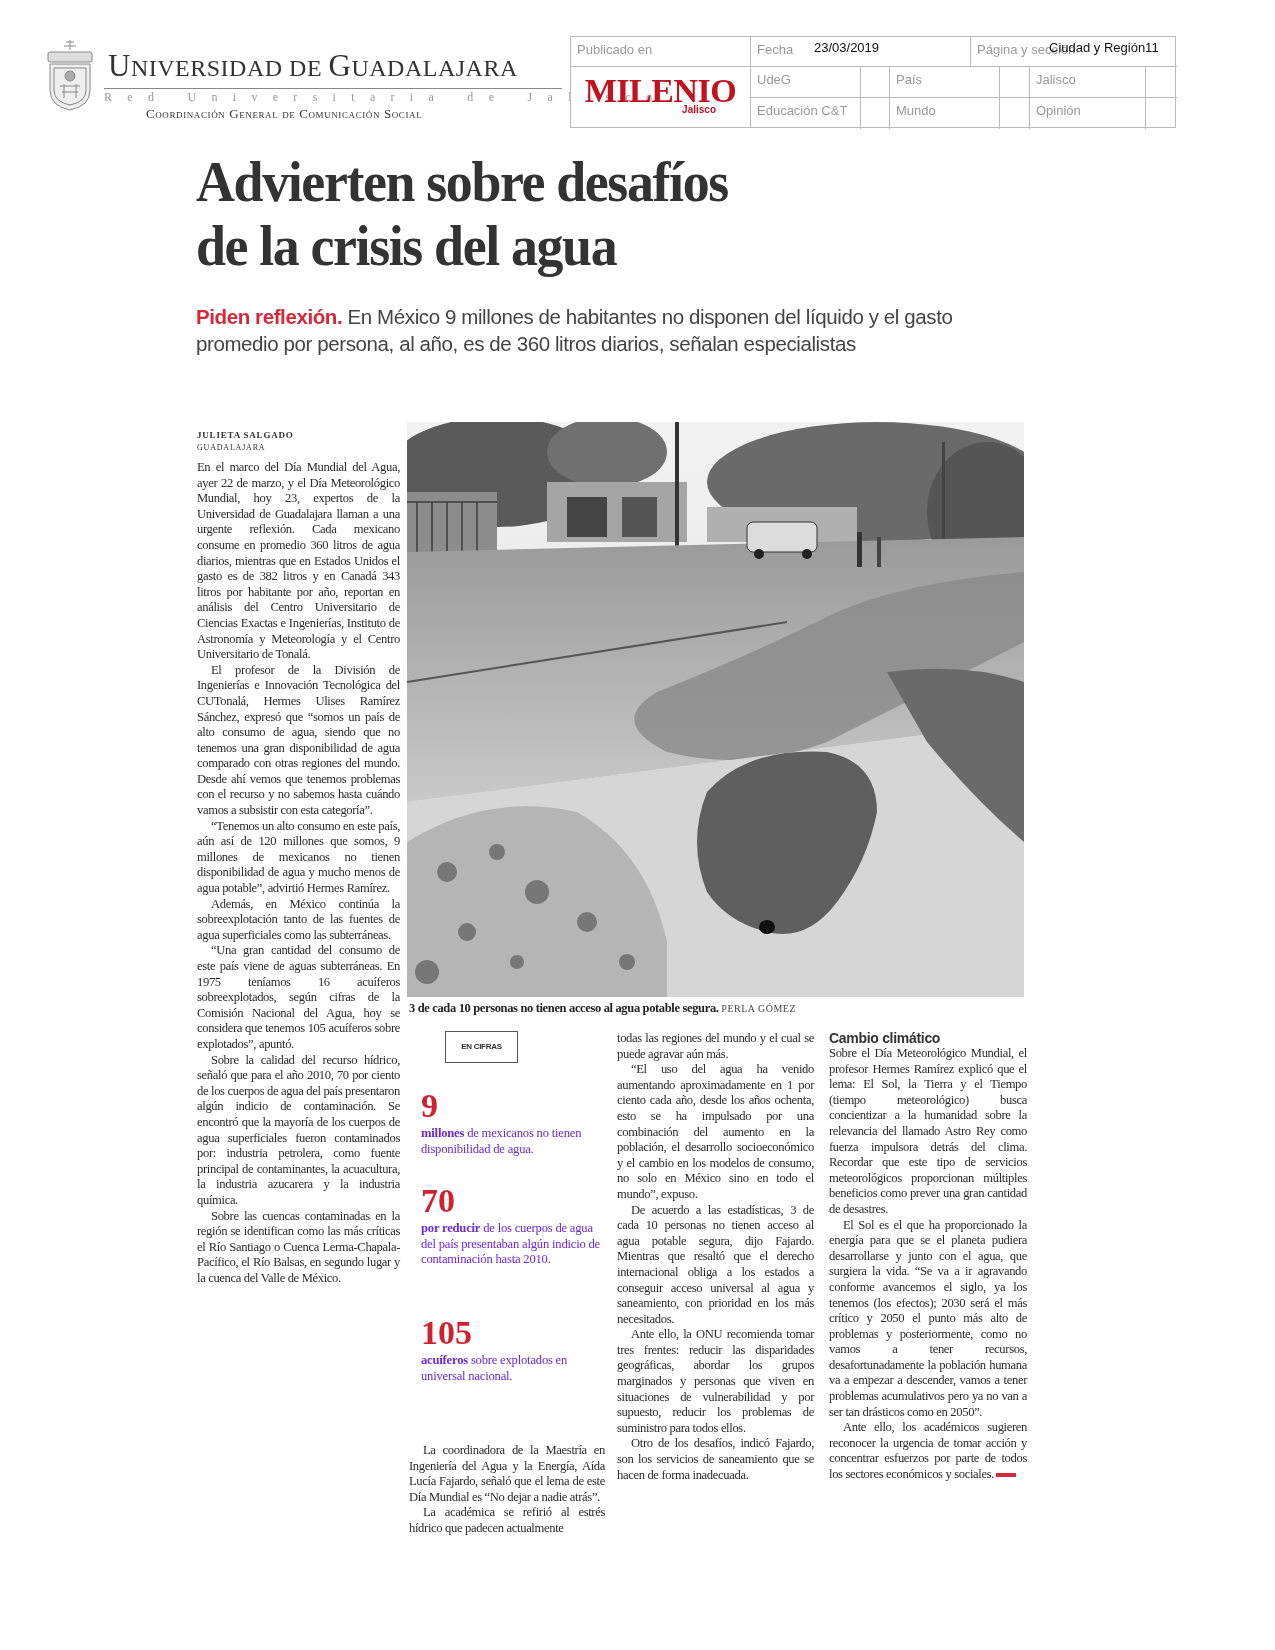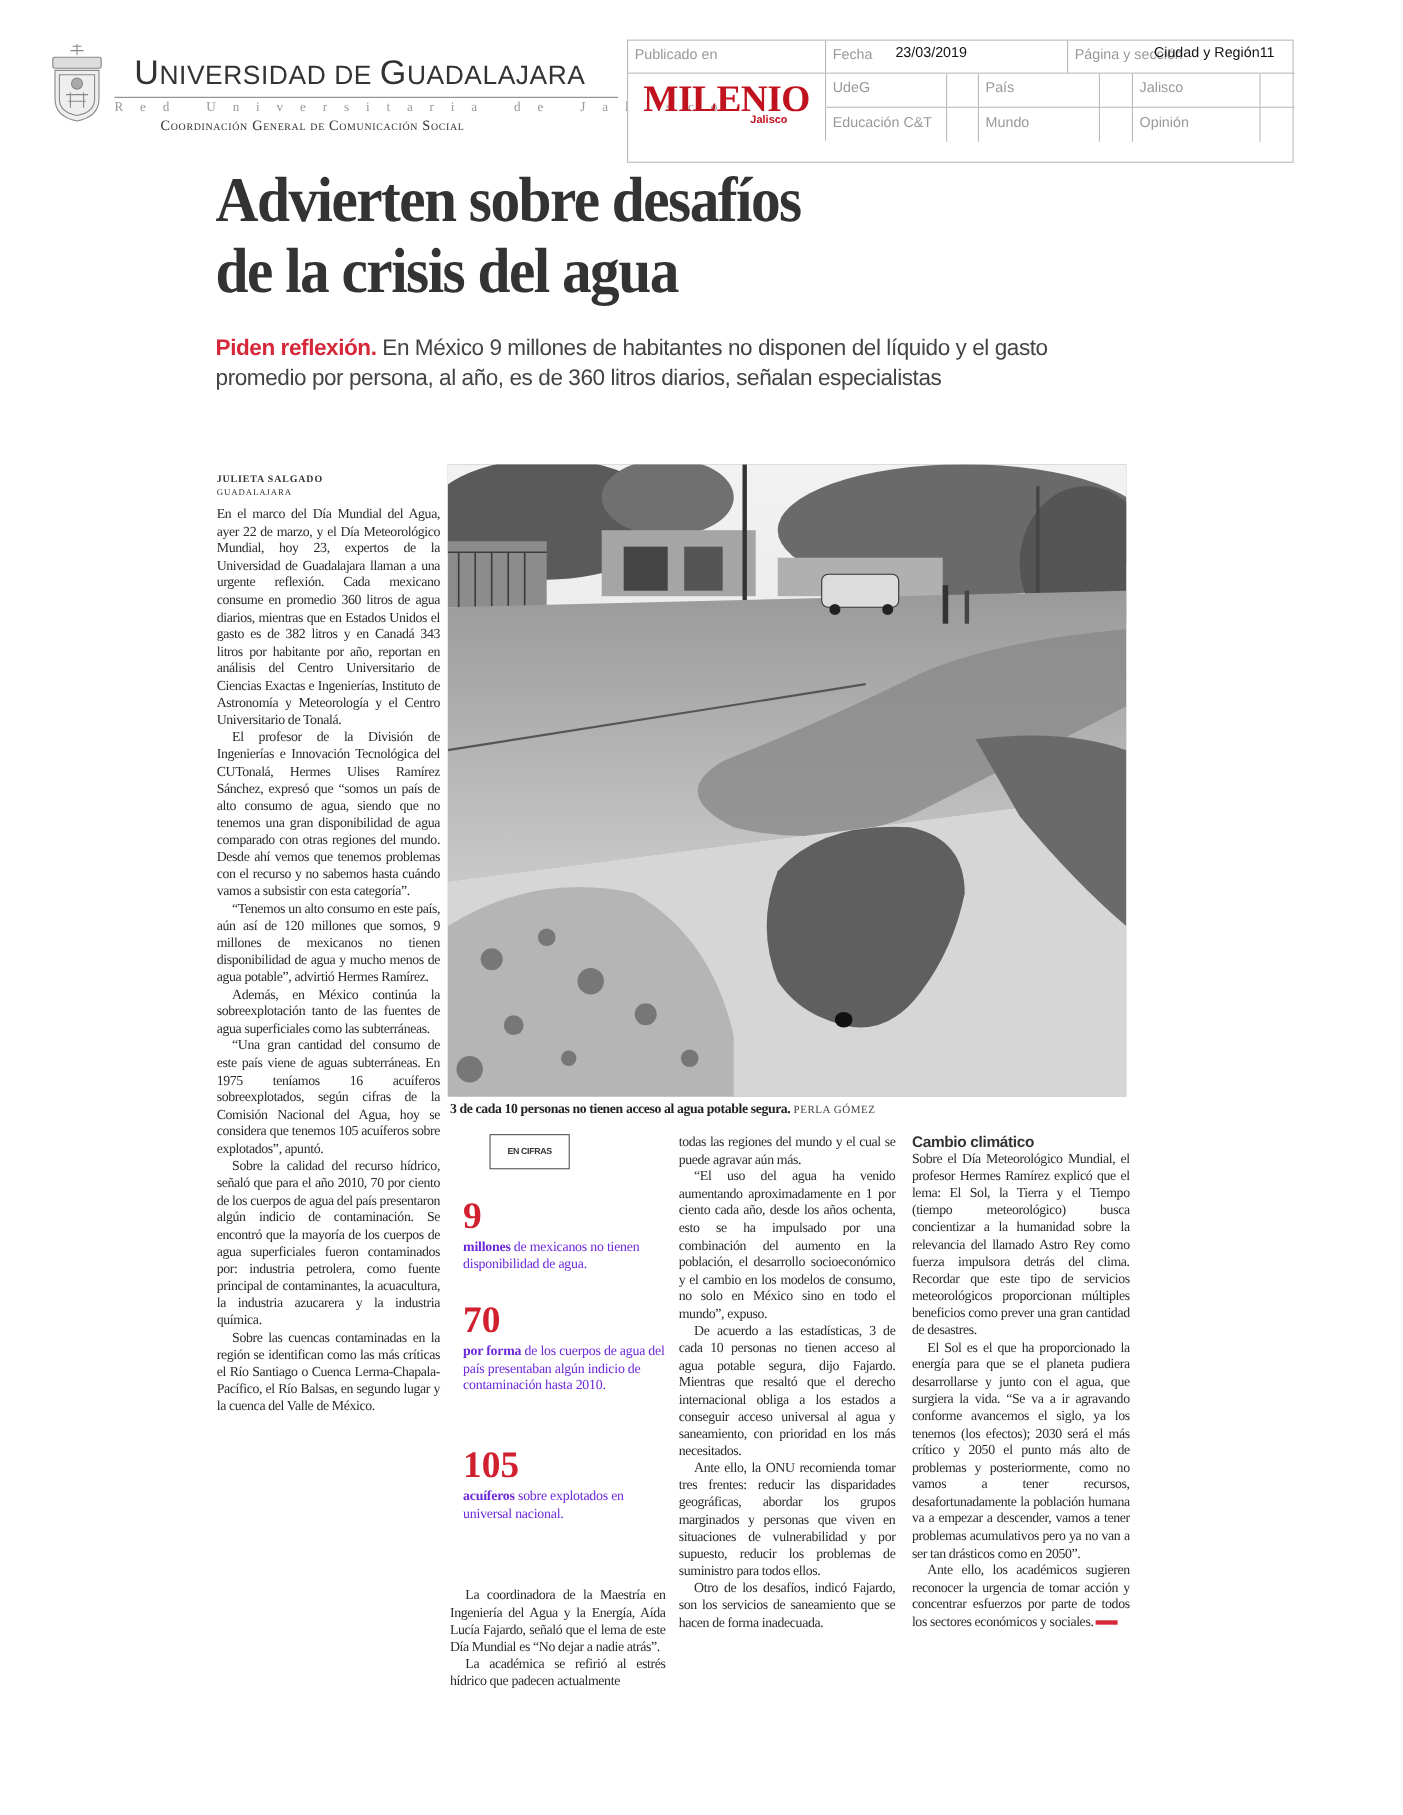--- a/index.html
+++ b/index.html
@@ -2,28 +2,28 @@
 <html><head>
 <meta charset="utf-8">
 <style>
   * { box-sizing: border-box; margin: 0; padding: 0; }
   html, body { width: 1275px; height: 1650px; background: #ffffff; overflow: hidden; }
   body { position: relative; font-family: "Liberation Serif", serif; color: #2b2b2b; }
 
   
   .udg { position: absolute; left: 42px; top: 40px; width: 520px; height: 85px; }
   .udg-crest { position: absolute; left: 0; top: 0; width: 56px; height: 72px; }
-  .udg-title { position: absolute; left: 80px; top: 8px; font-family: Liberation Sans, sans-serif; font-size: 31px; letter-spacing: 0.5px; color: #333; white-space: nowrap; }
+  .udg-title { position: absolute; left: 66px; top: 8px; font-family: Liberation Serif, serif; font-size: 31px; letter-spacing: 0.5px; color: #333; white-space: nowrap; }
   .udg-title .sc { font-size: 24px; }
   .udg-rule { position: absolute; left: 62px; top: 48px; width: 458px; height: 1px; background: #888; }
   .udg-red { position: absolute; left: 62px; top: 50px; width: 458px; font-size: 12px; color: #999; letter-spacing: 15.3px; white-space: nowrap; }
   .udg-coord { position: absolute; left: 104px; top: 66px; font-size: 13px; color: #333; letter-spacing: 0.6px; white-space: nowrap; font-variant: small-caps; }
 
   
-  .pubtable { position: absolute; left: 570px; top: 36px; width: 606px; height: 112px; border: 1px solid #bbb; font-family: "Liberation Sans", sans-serif; font-size: 13px; color: #999; }
+  .pubtable { position: absolute; left: 570px; top: 36px; width: 606px; height: 92px; border: 1px solid #bbb; font-family: "Liberation Sans", sans-serif; font-size: 13px; color: #999; }
   .pubtable .cell { position: absolute; border-right: 1px solid #bbb; border-bottom: 1px solid #bbb; padding: 5px 6px; white-space: nowrap; overflow: hidden; }
   .pubtable .val { color: #111; font-family: Liberation Sans, sans-serif; font-size: 13px; position: absolute; text-align: right; }
   .milenio { position: absolute; left: 0; top: 30px; width: 180px; height: 61px; text-align: center; border-right: 1px solid #bbb; }
   .milenio .m1 { display: block; margin-top: 10px; font-family: "Liberation Serif", serif; font-weight: bold; font-size: 34px; color: #c1121f; letter-spacing: -0.5px; line-height: 28px; }
   .milenio .m2 { display: block; font-family: "Liberation Sans", sans-serif; font-weight: bold; font-size: 10px; color: #c1121f; text-align: right; padding-right: 34px; line-height: 10px; }
 
   
   .headline { position: absolute; left: 196px; top: 150px; width: 820px; font-family: "Liberation Serif", serif; font-weight: bold; font-size: 58px; line-height: 64px; color: #333; letter-spacing: -1.5px; transform: scaleX(0.93); transform-origin: left top; }
   .deck { position: absolute; left: 196px; top: 303px; width: 840px; font-family: "Liberation Sans", sans-serif; font-size: 20.5px; line-height: 27px; color: #444; letter-spacing: -0.4px; }
   .deck .lead { color: #d62839; font-weight: bold; }
@@ -190,21 +190,21 @@
 <div class="caption"><b>3 de cada 10 personas no tienen acceso al agua potable segura.</b> <span class="credit">PERLA GÓMEZ</span></div>
 
 <div class="cifras-tag">EN CIFRAS</div>
 
 <div class="stat" style="top:1089px;">
   <div class="num">9</div>
   <div class="desc"><b>millones</b><span> de mexicanos no tienen disponibilidad de agua.</span></div>
 </div>
 <div class="stat" style="top:1184px;">
   <div class="num">70</div>
-  <div class="desc"><b>por forma</b><span> de los cuerpos de agua del país presentaban algún indicio de contaminación hasta 2010.</span></div>
+  <div class="desc"><b>por reducir</b><span> de los cuerpos de agua del país presentaban algún indicio de contaminación hasta 2010.</span></div>
 </div>
 <div class="stat" style="top:1316px;">
   <div class="num">105</div>
   <div class="desc"><b>acuíferos</b><span> sobre explotados en universal nacional.</span></div>
 </div>
 
 <div class="col col2b">
   <p>La coordinadora de la Maestría en Ingeniería del Agua y la Energía, Aída Lucía Fajardo, señaló que el lema de este Día Mundial es “No dejar a nadie atrás”.</p>
   <p>La académica se refirió al estrés hídrico que padecen actualmente</p>
 </div>

